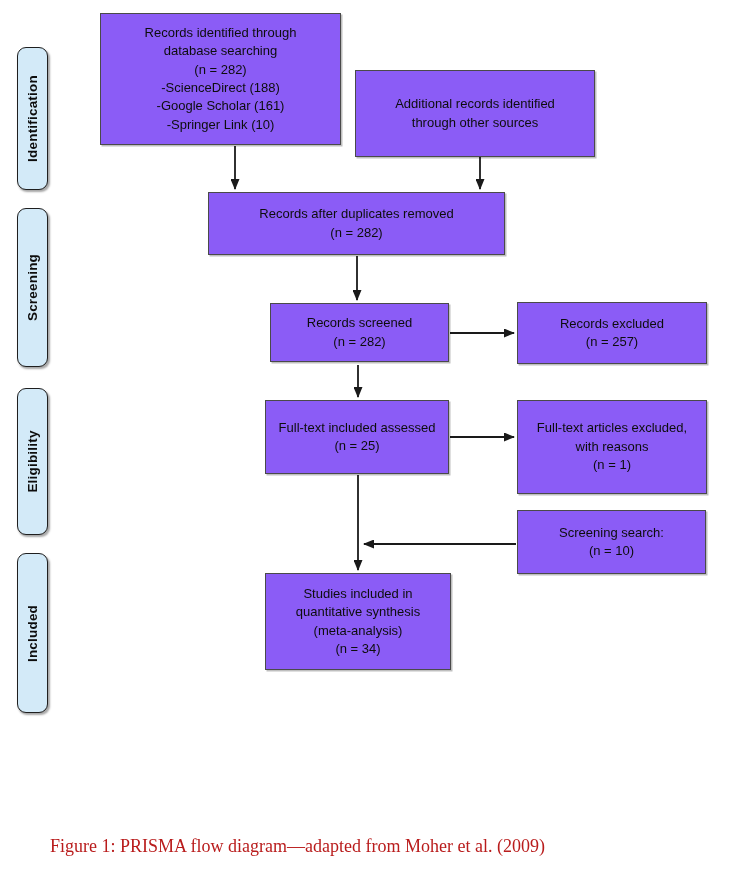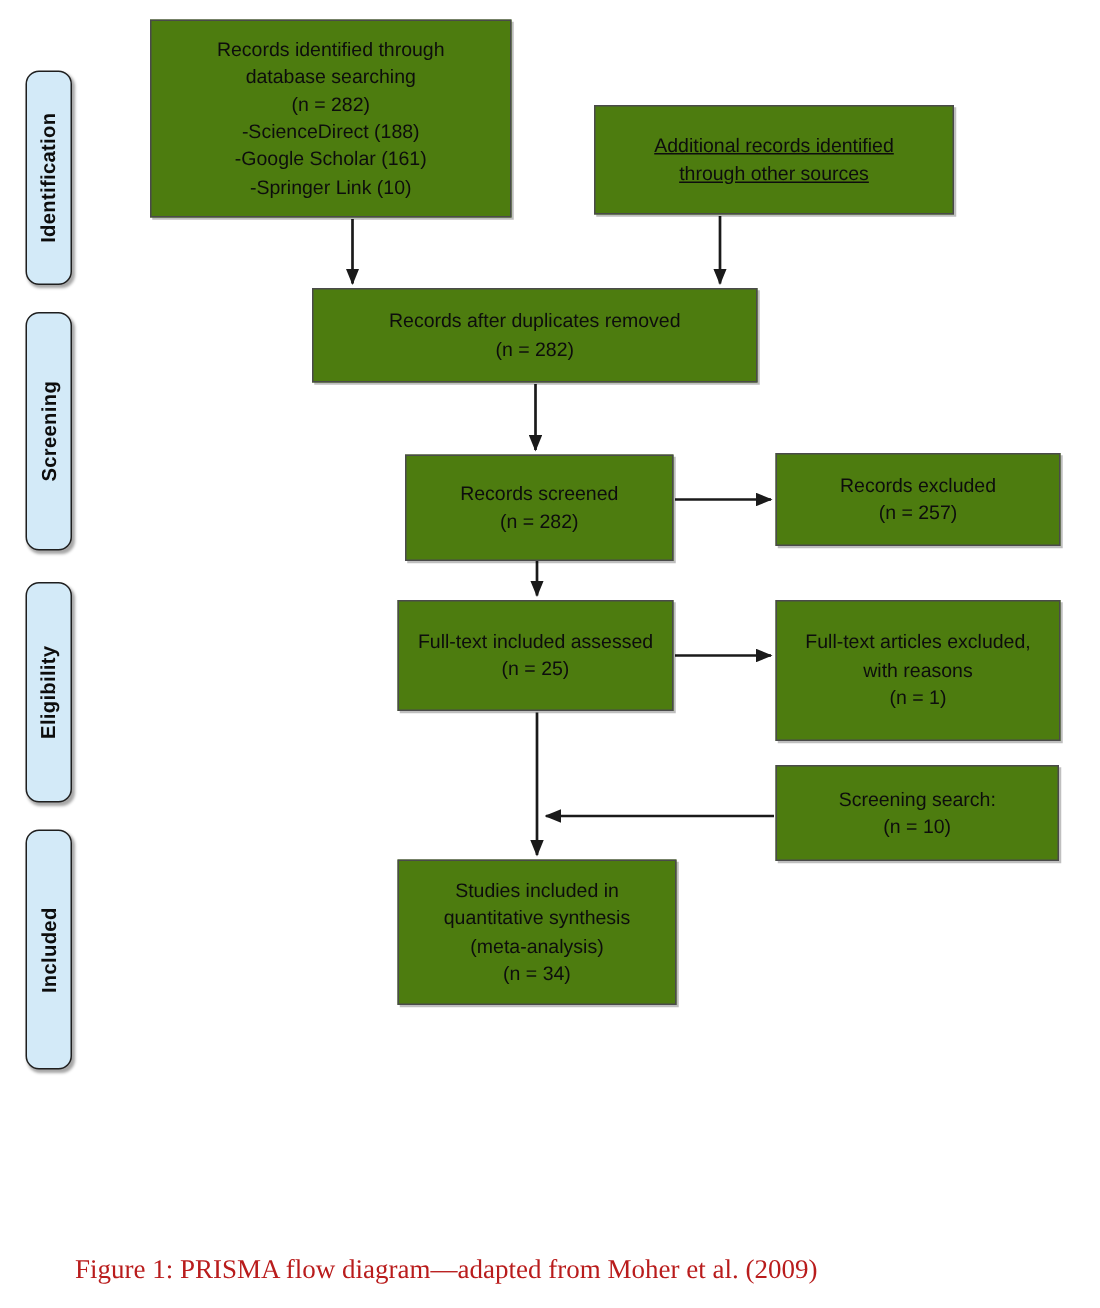--- a/index.html
+++ b/index.html
@@ -41,21 +41,21 @@
   .stage .label {
     transform: rotate(-90deg);
     white-space: nowrap;
     font-size: 13.5px;
     font-weight: bold;
     letter-spacing: 0.2px;
   }
   
   .fbox {
     position: absolute;
-    background: #4d7c0f;
+    background: #8b5cf6;
     border: 1.5px solid #4a4a4a;
     box-shadow: 1.5px 1.5px 0 rgba(0,0,0,0.25);
     display: flex;
     flex-direction: column;
     justify-content: center;
     text-align: center;
     font-size: 13px;
     line-height: 1.42;
     z-index: 1;
     box-sizing: border-box;
@@ -111,31 +111,31 @@
 
   <div class="fbox" style="left:100px; top:13px; width:241px; height:132px;">
     <span class="line">Records identified through</span>
     <span class="line">database searching</span>
     <span class="line">(n = 282)</span>
     <span class="line">-ScienceDirect (188)</span>
     <span class="line">-Google Scholar (161)</span>
     <span class="line">-Springer Link (10)</span>
   </div>
 
-  <div class="fbox" style="left:396px; top:70px; width:240px; height:73px;text-decoration:underline;">
+  <div class="fbox" style="left:355px; top:70px; width:240px; height:87px;">
     <span class="line">Additional records identified</span>
     <span class="line">through other sources</span>
   </div>
 
   <div class="fbox" style="left:208px; top:192px; width:297px; height:63px;">
     <span class="line">Records after duplicates removed</span>
     <span class="line">(n = 282)</span>
   </div>
 
-  <div class="fbox" style="left:270px; top:303px; width:179px; height:71px;">
+  <div class="fbox" style="left:270px; top:303px; width:179px; height:59px;">
     <span class="line">Records screened</span>
     <span class="line">(n = 282)</span>
   </div>
 
   <div class="fbox" style="left:517px; top:302px; width:190px; height:62px;">
     <span class="line">Records excluded</span>
     <span class="line">(n = 257)</span>
   </div>
 
   <div class="fbox" style="left:265px; top:400px; width:184px; height:74px;">

